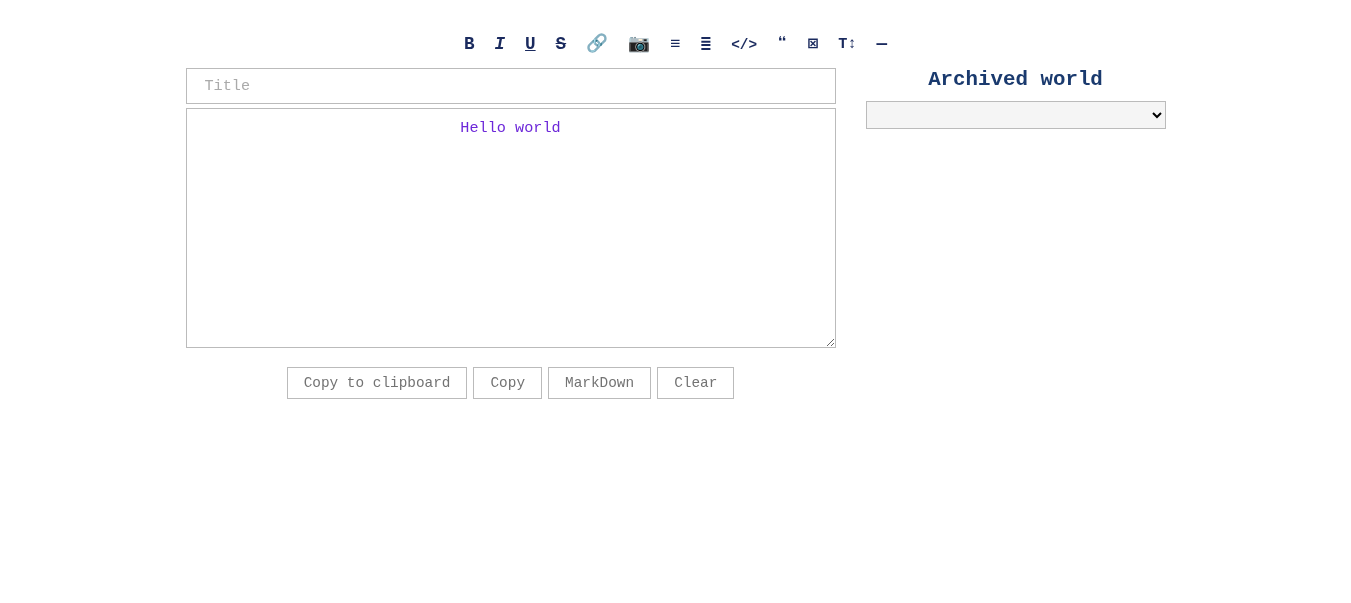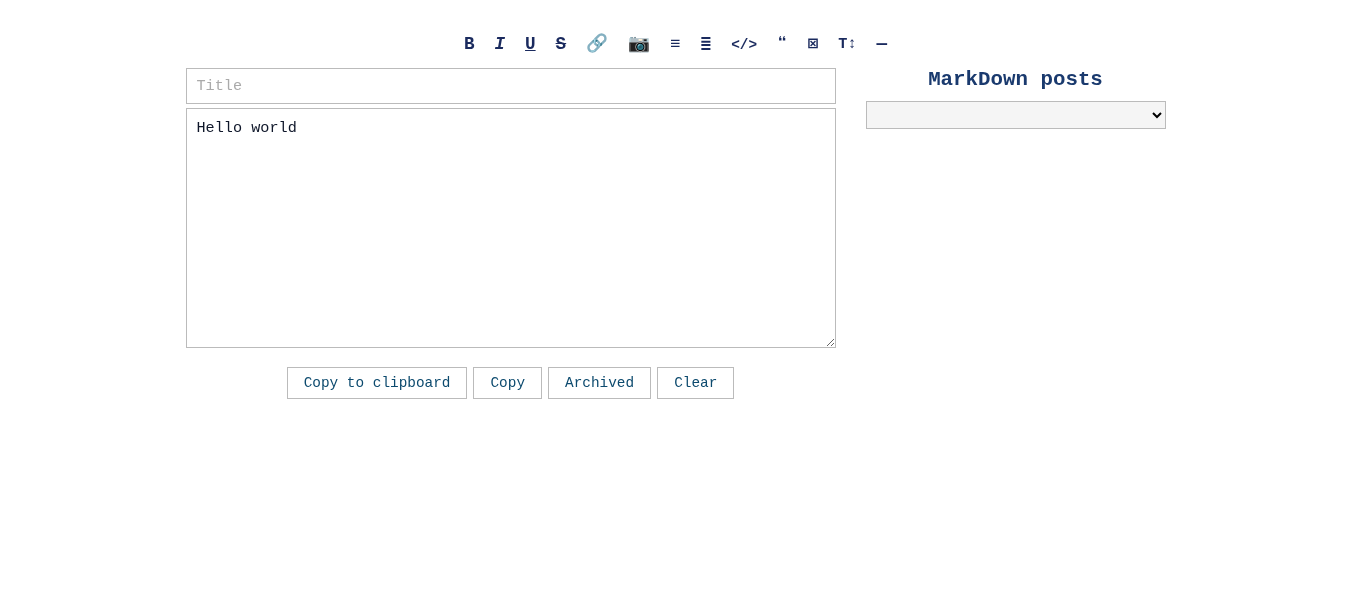--- a/index.html
+++ b/index.html
@@ -74,63 +74,64 @@
     }
 
     .editor-section {
       width: 650px;
       flex-shrink: 0;
     }
 
     .title-input {
       width: 100%;
       border: 1px solid #bbb;
-      padding: 8px 10px;
+      padding: 8px 18px;
       font-family: 'Courier New', Courier, monospace;
       font-size: 0.95rem;
       color: #333;
       outline: none;
       margin-bottom: 4px;
     }
 
     .title-input::placeholder {
       color: #aaa;
     }
 
     .content-textarea {
       width: 100%;
       height: 240px;
       border: 1px solid #bbb;
       padding: 10px;
       font-family: 'Courier New', Courier, monospace;
       font-size: 0.95rem;
-      color: #0f172a;
+      color: #6d28d9;
       resize: both;
       outline: none;
+      text-align: center;
     }
 
     .content-textarea::placeholder {
       color: #aaa;
     }
 
     .action-buttons {
       display: flex;
       gap: 6px;
       margin-top: 14px;
       justify-content: center;
     }
 
     .action-btn {
       padding: 7px 16px;
       border: 1px solid #bbb;
       background: #fff;
       cursor: pointer;
       font-family: 'Courier New', Courier, monospace;
       font-size: 0.9rem;
-      color: #0c4a6e;
+      color: #737373;
     }
 
     .sidebar {
       width: 300px;
       flex-shrink: 0;
     }
 
     .sidebar h2 {
       font-family: 'Courier New', Courier, monospace;
       font-size: 1.3rem;
@@ -182,26 +183,26 @@
   </div>
 
   <div class="main-layout">
     <div class="editor-section">
       <input type="text" class="title-input" placeholder="Title" style="">
       <textarea class="content-textarea" style="">Hello world</textarea>
 
       <div class="action-buttons">
         <button class="action-btn">Copy to clipboard</button>
         <button class="action-btn">Copy</button>
-        <button class="action-btn">Archived</button>
+        <button class="action-btn">MarkDown</button>
         <button class="action-btn">Clear</button>
       </div>
     </div>
 
     <div class="sidebar">
-      <h2>MarkDown posts</h2>
+      <h2>Archived world</h2>
       <select class="archived-select">
         <option value=""></option>
       </select>
     </div>
   </div>
 
 </div>
 
 </body></html>

